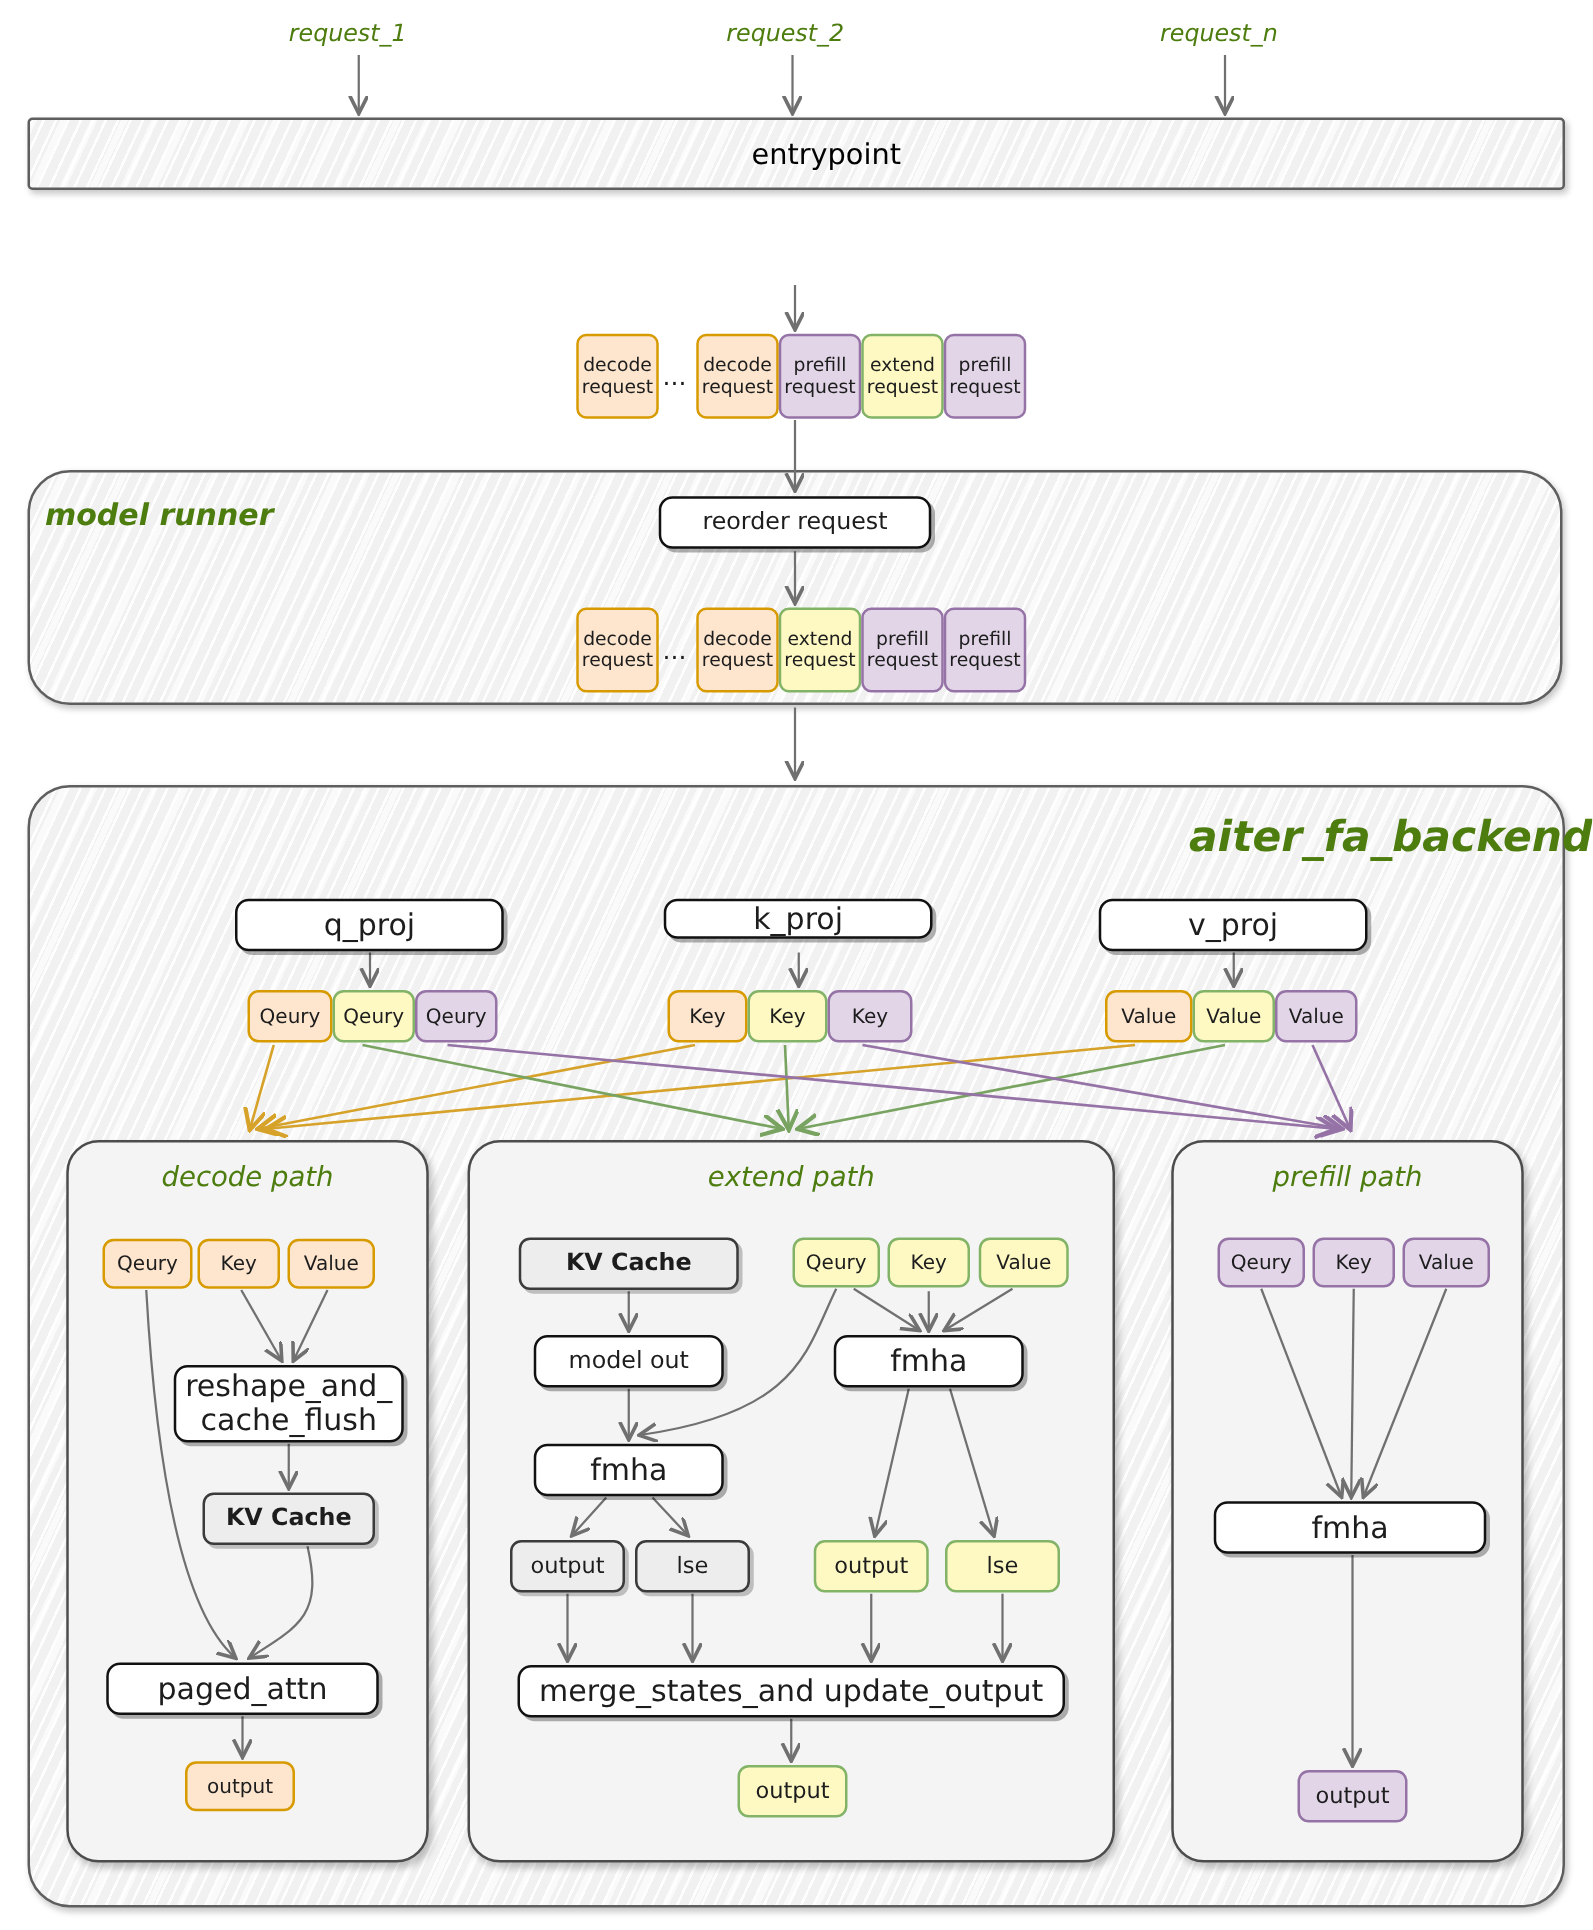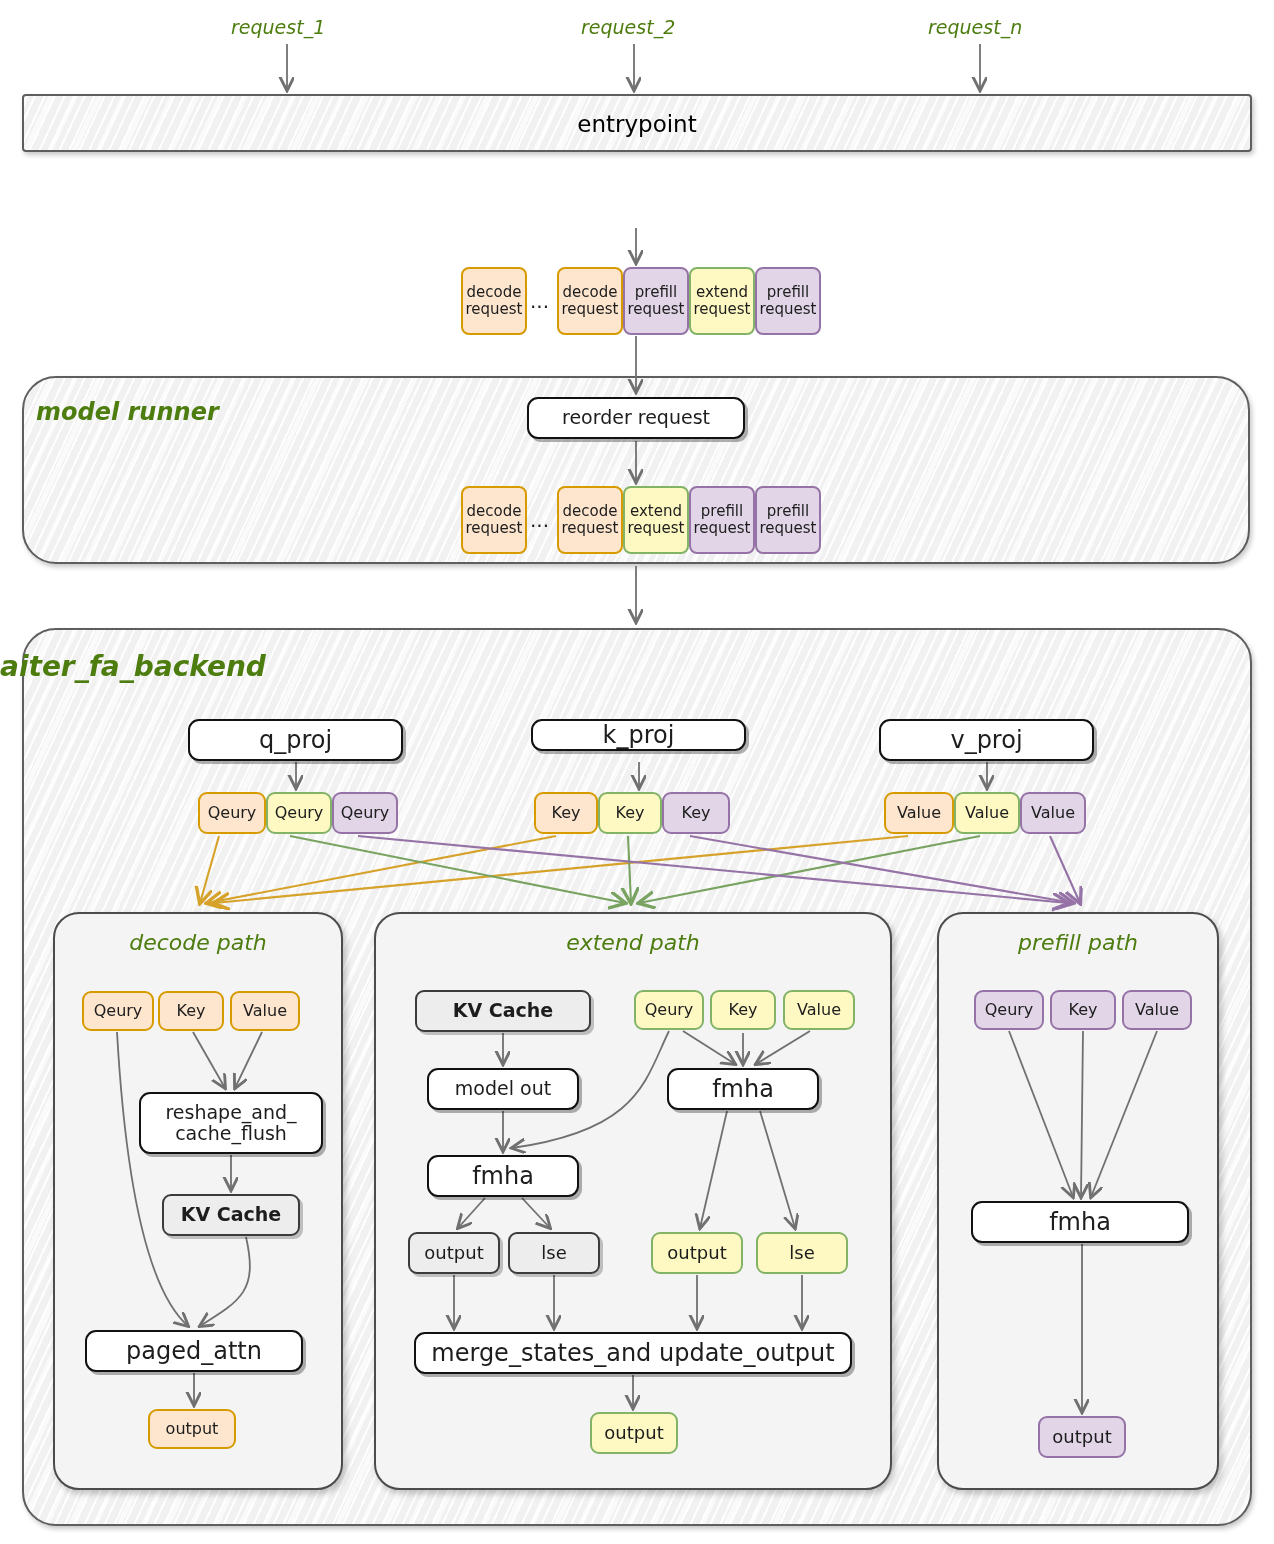--- a/index.html
+++ b/index.html
@@ -68,20 +68,21 @@
     background-image:
       repeating-linear-gradient(115deg,
         rgba(255,255,255,0.95) 0px, rgba(255,255,255,0.95) 2px,
         rgba(255,255,255,0.0) 2px, rgba(255,255,255,0.0) 9px),
       repeating-linear-gradient(115deg,
         rgba(255,255,255,0.55) 0px, rgba(255,255,255,0.55) 5px,
         rgba(0,0,0,0.012) 5px, rgba(0,0,0,0.012) 22px);
     border: 2px solid #5e5e5e;
     box-shadow: 2px 3px 5px rgba(0,0,0,0.22);
     z-index: 1;
+    padding-left: 24px;
   }
   .bar { border-radius: 4px; }
   .bigbox { border-radius: 34px; }
 
   
   .subpath {
     position: absolute;
     background: #f4f4f4;
     border: 2px solid #4c4c4c;
     border-radius: 26px;
@@ -169,21 +170,21 @@
   <div class="node reqchip purple" style="left:689px; top:486px; width:66px; height:68px;">
     <span>prefill</span>
     <span>request</span>
   </div>
   <div class="node reqchip purple" style="left:755px; top:486px; width:66px; height:68px;">
     <span>prefill</span>
     <span>request</span>
   </div>
 
   <div class="hatch bigbox" style="left:22px; top:628px; width:1230px; height:898px;"></div>
-  <div class="label" style="left:0px; top:650px; width:1274px; text-align:left; font-size:28px; font-weight:bold;">aiter_fa_backend</div>
+  <div class="label" style="left:0px; top:650px; width:1274px; text-align:right; font-size:34px; font-weight:bold;">aiter_fa_backend</div>
 
   <div class="node proc" style="left:188px; top:719px; width:215px; height:42px;">
     <span>q_proj</span>
   </div>
   <div class="node proc" style="left:531px; top:719px; width:215px; height:32px;">
     <span>k_proj</span>
   </div>
   <div class="node proc" style="left:879px; top:719px; width:215px; height:42px;">
     <span>v_proj</span>
   </div>
@@ -224,21 +225,21 @@
   <div class="node chip orange" style="left:82px; top:991px; width:72px; height:40px;">
     <span>Qeury</span>
   </div>
   <div class="node chip orange" style="left:158px; top:991px; width:66px; height:40px;">
     <span>Key</span>
   </div>
   <div class="node chip orange" style="left:230px; top:991px; width:70px; height:40px;">
     <span>Value</span>
   </div>
 
-  <div class="node proc" style="left:139px; top:1092px; width:184px; height:62px; flex-direction:column; font-size:19px;">
+  <div class="node proc" style="left:139px; top:1092px; width:184px; height:62px; flex-direction:column; font-size:24px;">
     <span>reshape_and_</span>
     <span>cache_flush</span>
   </div>
 
   <div class="node greybox bold" style="left:162px; top:1194px; width:138px; height:42px; font-size:19px;">
     <span>KV Cache</span>
   </div>
 
   <div class="node proc" style="left:85px; top:1330px; width:218px; height:42px;">
     <span>paged_attn</span>

